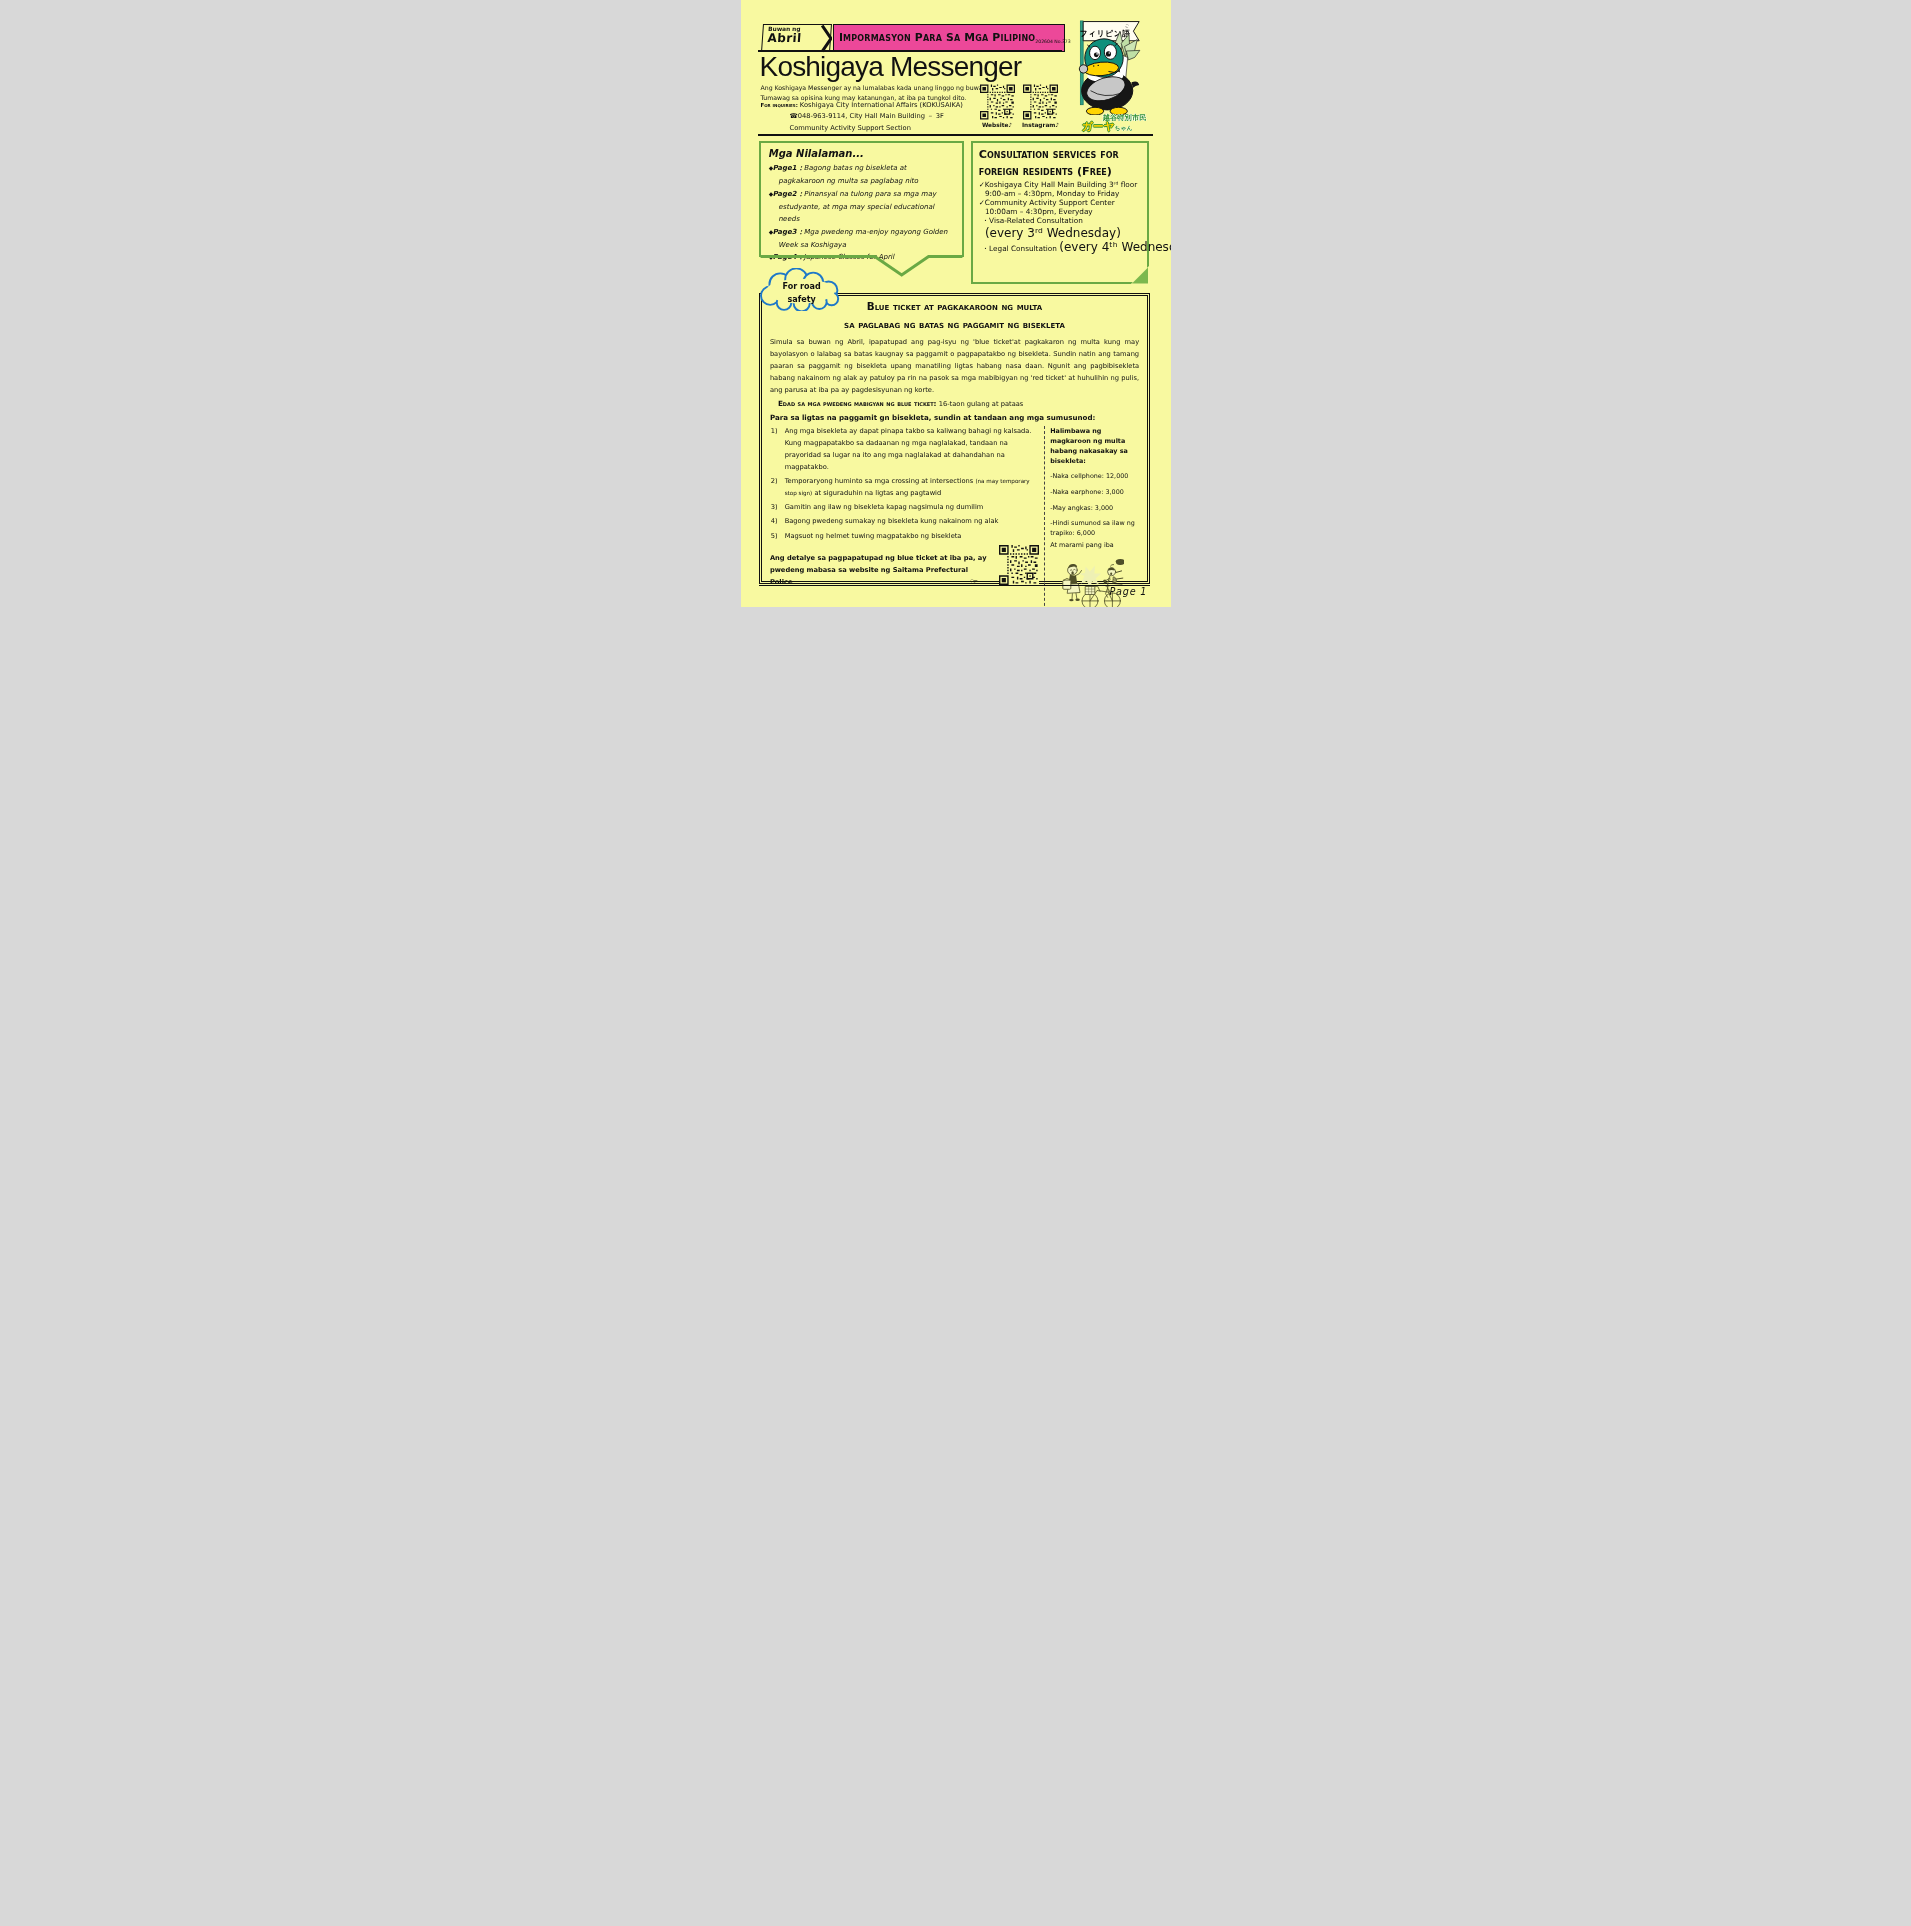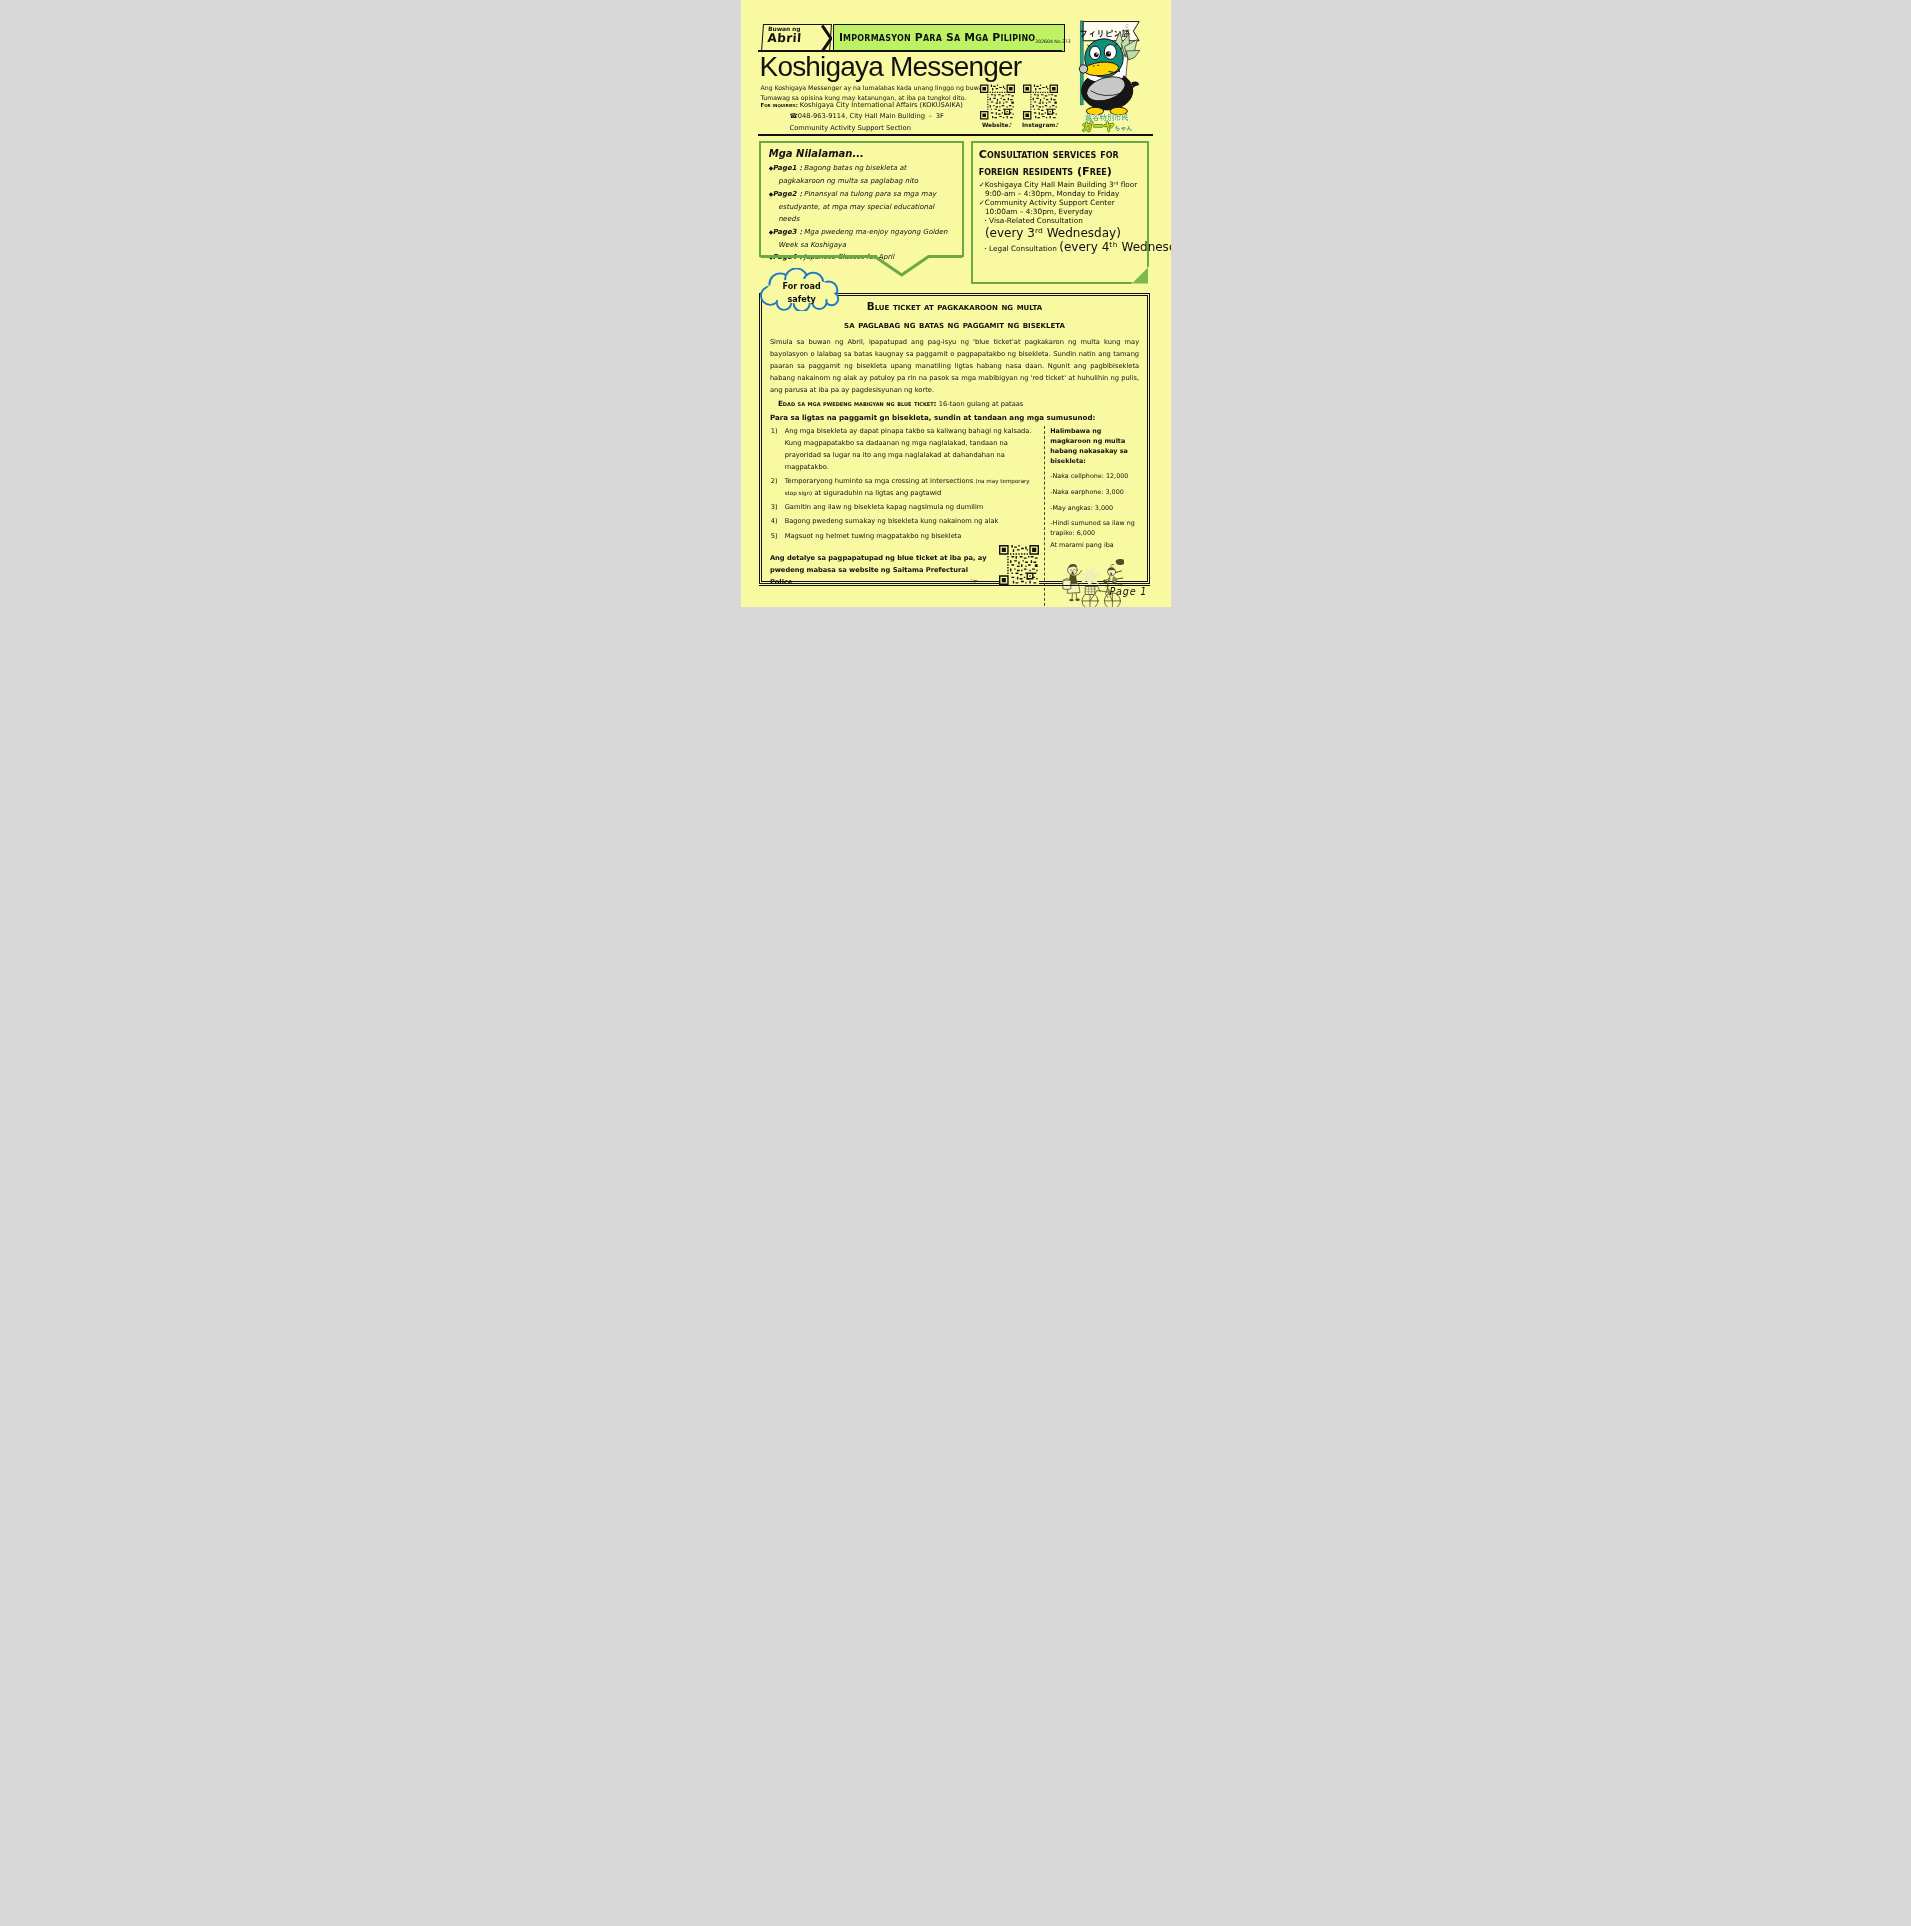--- a/index.html
+++ b/index.html
@@ -7,40 +7,40 @@
         font-family:"DejaVu Sans",sans-serif;color:#111;overflow:hidden;}
   .abs{position:absolute;}
 
   
   .badge{left:21px;top:24px;width:59px;height:25px;border:1.5px solid #111;
          transform:skewX(-4deg);padding:1.2px 3.9px 0 4.6px;background:#f8f9a0;}
   .badge-l1{font-size:5.8px;font-weight:bold;}
   .badge-l2{font-size:12px;font-weight:bold;letter-spacing:0.4px;margin-top:-0.8px;}
   .badge-chevron{left:80px;top:24px;}
   .title-box{left:92px;top:23.5px;width:230px;height:26px;border:1.5px solid #111;
-             display:flex;align-items:center;background:#bef264;}
+             display:flex;align-items:center;background:#ec4899;}
   .title-text{font-variant:small-caps;font-size:10.8px;font-weight:600;letter-spacing:0.2px;padding-left:5.4px;white-space:nowrap;}
   .issue{font-size:4.6px;margin-left:auto;margin-right:3.9px;margin-top:7px;white-space:nowrap;}
   .header-rule{left:17.3px;top:50px;width:304px;height:1.9px;background:#111;}
   .masthead{left:19px;top:51px;font-family:"Liberation Sans",sans-serif;font-size:28px;
             letter-spacing:-0.8px;white-space:nowrap;}
   .tagline{left:20px;top:83px;font-size:6.2px;line-height:10px;}
   .inquiries{left:20px;top:101px;white-space:nowrap;}
   .inq-label{font-variant:small-caps;font-size:5.4px;font-weight:600;}
   .inq-value{font-size:6.7px;}
   .phone-line{left:49px;top:112px;font-size:6.7px;white-space:nowrap;}
   .section-line{left:49px;top:124px;font-size:6.7px;white-space:nowrap;}
   .qr{image-rendering:pixelated;}
   .qr-box1{left:239px;top:84px;width:35px;height:36px;}
   .qr-box2{left:282px;top:84px;width:35px;height:36px;}
   .qr-label1{left:235px;top:122px;width:43px;text-align:center;font-size:5.8px;font-weight:bold;}
   .qr-label2{left:279px;top:122px;width:42px;text-align:center;font-size:5.8px;font-weight:bold;}
   .mascot{left:327px;top:19px;width:79px;height:117px;text-align:center;}
-  .mascot-cap1{font-size:7.3px;font-weight:normal;color:#2f8f2f;line-height:7.7px;margin-top:-2.3px;
-               text-shadow:0.4px 0.4px 0 #fff,-0.4px 0.4px 0 #fff,0.4px -0.4px 0 #fff,-0.4px -0.4px 0 #fff;}
+  .mascot-cap1{font-size:7.3px;font-weight:bold;color:#2f8f2f;line-height:7.7px;margin-top:-2.3px;
+               text-shadow:0.4px 0.4px 0 #fff,-0.4px 0.4px 0 #fff,0.4px -0.4px 0 #fff,-0.4px -0.4px 0 #fff;text-align:right;}
   .mascot-cap2{line-height:11.6px;}
   .cap-name{font-size:10.8px;font-weight:bold;color:#ffd400;
             text-shadow:0.8px 0 0 #2f8f2f,-0.8px 0 0 #2f8f2f,0 0.8px 0 #2f8f2f,0 -0.8px 0 #2f8f2f,0.4px 0.4px 0 #2f8f2f;}
   .cap-suffix{font-size:5.8px;font-weight:bold;color:#2f8f2f;
               text-shadow:0.4px 0.4px 0 #fff,-0.4px -0.4px 0 #fff;}
   .masthead-rule{left:17.3px;top:134px;width:395px;height:1.5px;background:#111;}
 
   
   .contents-box{left:18.5px;top:141px;width:205px;height:116px;border:2.3px solid #6aa944;border-bottom:none;
                 padding:5.4px 7.7px 0 7.7px;box-sizing:border-box;}

